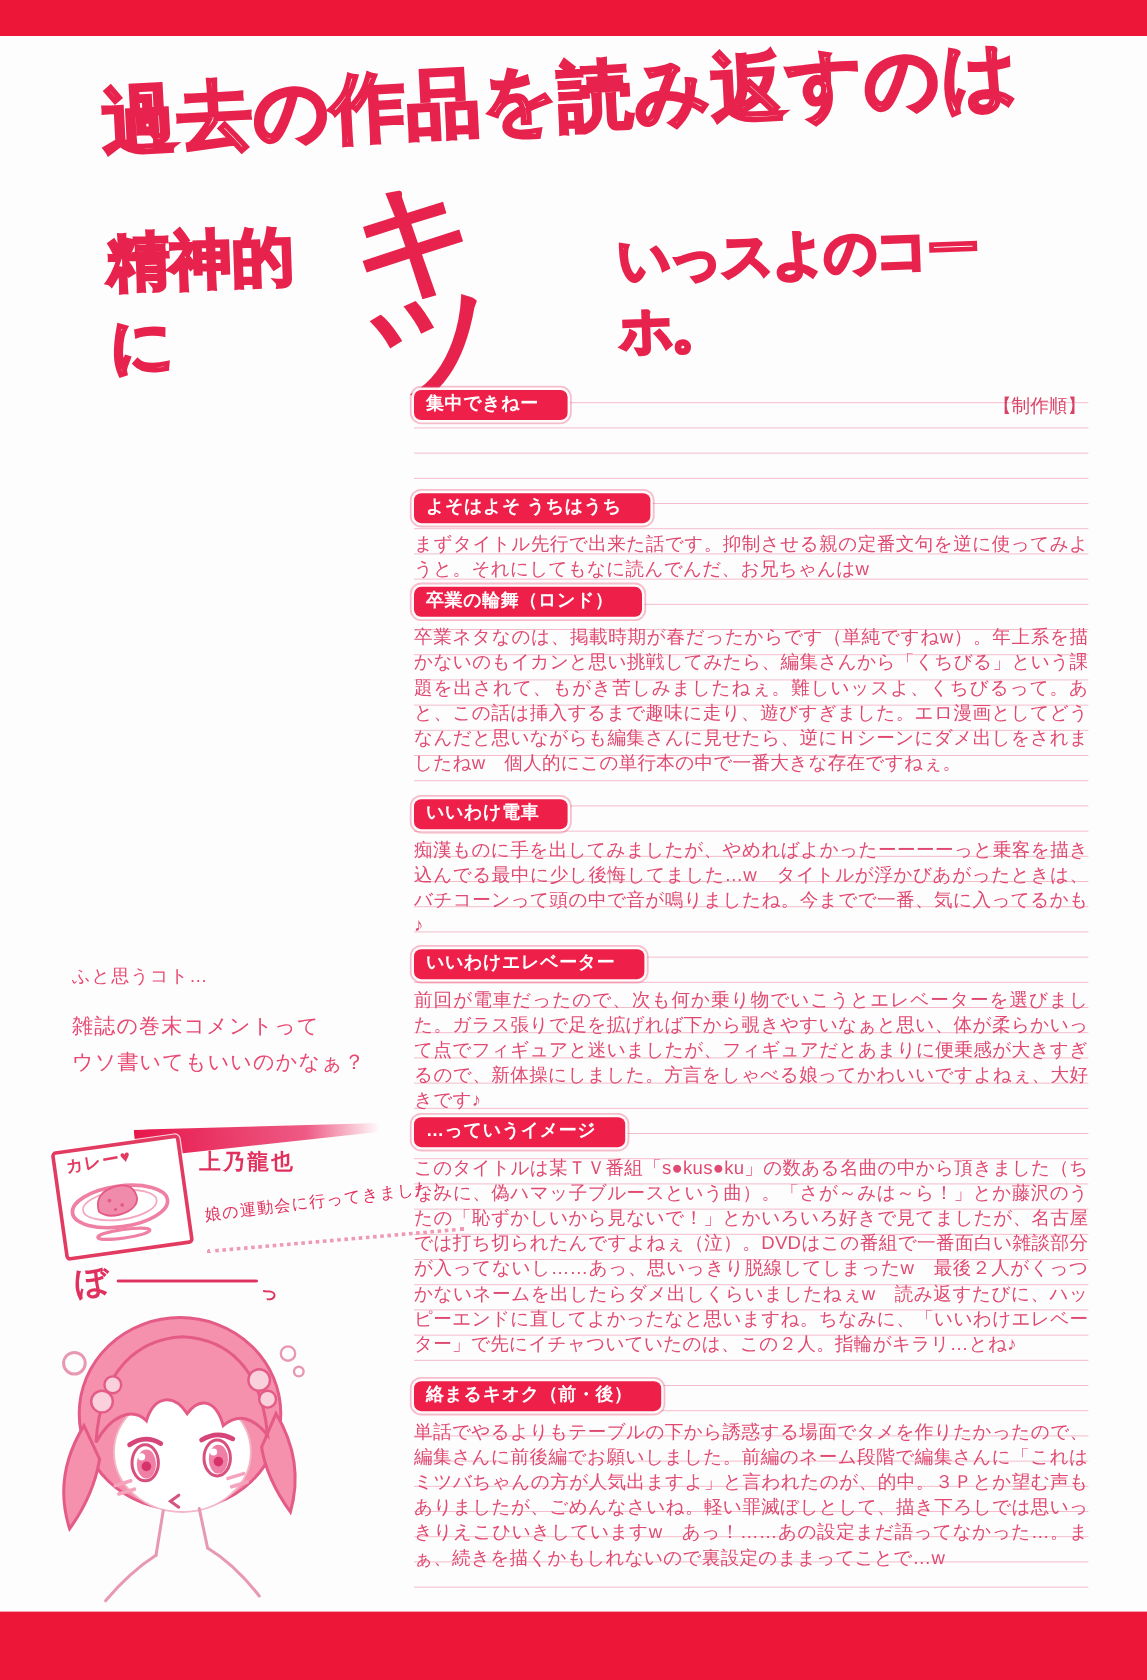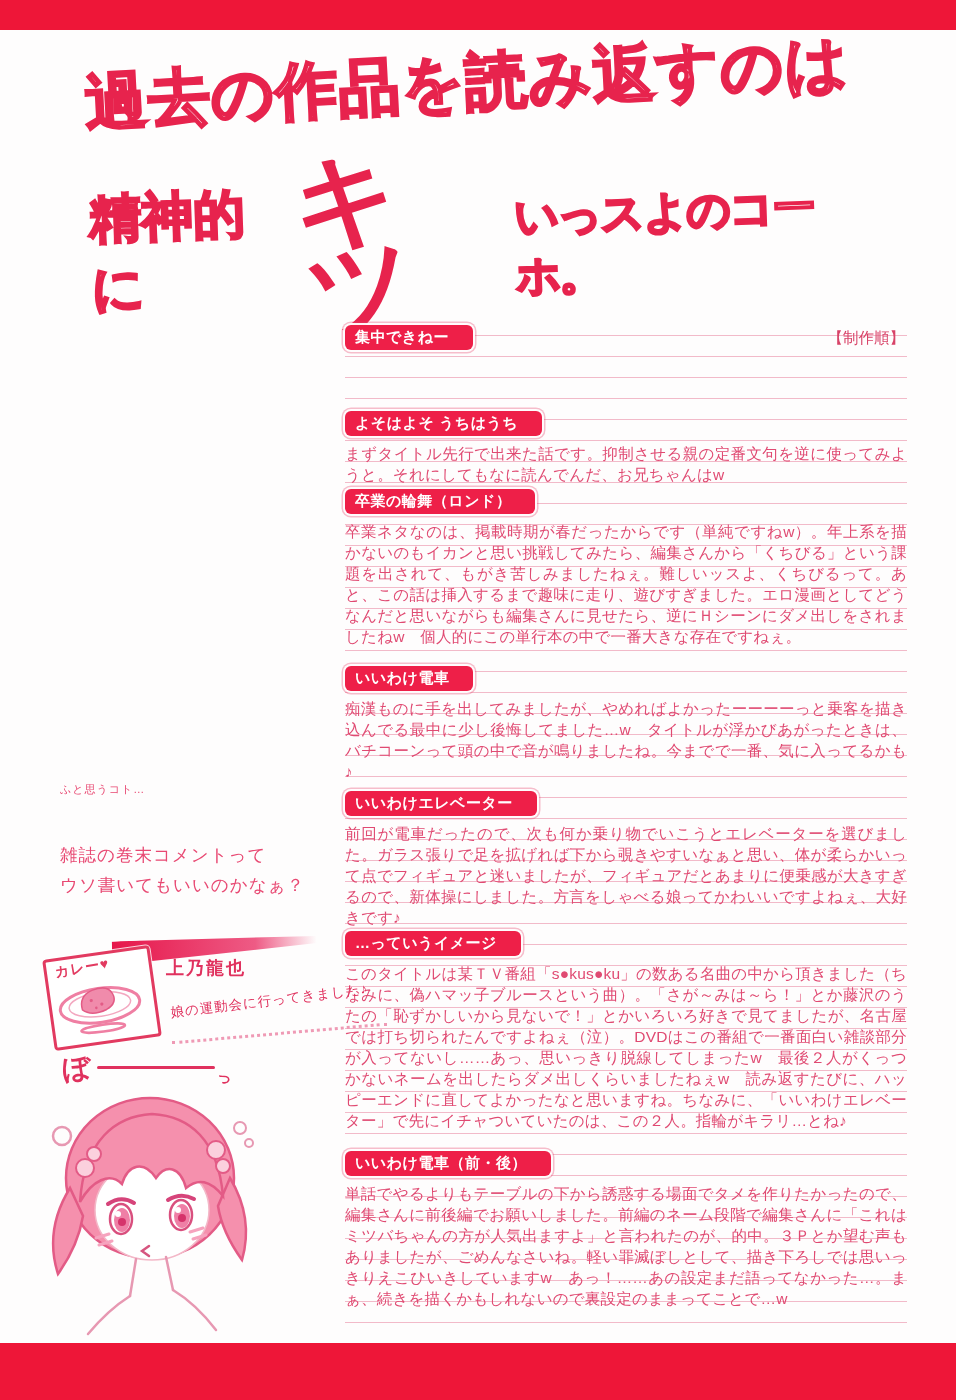--- a/index.html
+++ b/index.html
@@ -52,21 +52,21 @@
   .body-text{
     margin:7px 0 0;font-size:15.5px;line-height:21px;color:#e04a72;
     text-align:justify;letter-spacing:.2px;font-weight:500;
   }
   .prod-order{
     position:absolute;right:2px;top:3px;font-size:15.5px;font-weight:normal;color:#d84368;
   }
 
   
   .note{color:#e84872;letter-spacing:1px;}
-  .note-1{left:60px;top:782px;font-size:11px;}
+  .note-1{left:60px;top:804px;font-size:15px;}
   .note-2{left:60px;top:840px;font-size:17.5px;line-height:30px;}
 
   
   .swoosh{
     left:112px;top:936px;width:205px;height:24px;
     background:linear-gradient(to right,#e6164a 0%,#ee5b85 70%,rgba(238,91,133,0) 100%);
     clip-path:polygon(0 0,100% 22%,100% 52%,0 100%);
     transform:rotate(-3deg);
   }
   .stamp{
@@ -130,21 +130,21 @@
     <span class="badge">いいわけエレベーター</span>
     <p class="body-text">前回が電車だったので、次も何か乗り物でいこうとエレベーターを選びました。ガラス張りで足を拡げれば下から覗きやすいなぁと思い、体が柔らかいって点でフィギュアと迷いましたが、フィギュアだとあまりに便乗感が大きすぎるので、新体操にしました。方言をしゃべる娘ってかわいいですよねぇ、大好きです♪</p>
   </div>
 
   <div class="section" style="top:606px;">
     <span class="badge">…っていうイメージ</span>
     <p class="body-text">このタイトルは某ＴＶ番組「s●kus●ku」の数ある名曲の中から頂きました（ちなみに、偽ハマッ子ブルースという曲）。「さが～みは～ら！」とか藤沢のうたの「恥ずかしいから見ないで！」とかいろいろ好きで見てましたが、名古屋では打ち切られたんですよねぇ（泣）。DVDはこの番組で一番面白い雑談部分が入ってないし……あっ、思いっきり脱線してしまったw　最後２人がくっつかないネームを出したらダメ出しくらいましたねぇw　読み返すたびに、ハッピーエンドに直してよかったなと思いますね。ちなみに、「いいわけエレベーター」で先にイチャついていたのは、この２人。指輪がキラリ…とね♪</p>
   </div>
 
   <div class="section" style="top:826px;">
-    <span class="badge">いいわけ電車（前・後）</span>
+    <span class="badge">絡まるキオク（前・後）</span>
     <p class="body-text">単話でやるよりもテーブルの下から誘惑する場面でタメを作りたかったので、編集さんに前後編でお願いしました。前編のネーム段階で編集さんに「これはミツバちゃんの方が人気出ますよ」と言われたのが、的中。３Ｐとか望む声もありましたが、ごめんなさいね。軽い罪滅ぼしとして、描き下ろしでは思いっきりえこひいきしていますw　あっ！……あの設定まだ語ってなかった…。まぁ、続きを描くかもしれないので裏設定のままってことで…w</p>
   </div>
 </div>
 
 <div class="abs note note-1">ふと思うコト…</div>
 <div class="abs note note-2">
   <div>雑誌の巻末コメントって</div>
   <div>ウソ書いてもいいのかなぁ？</div>
 </div>
 

